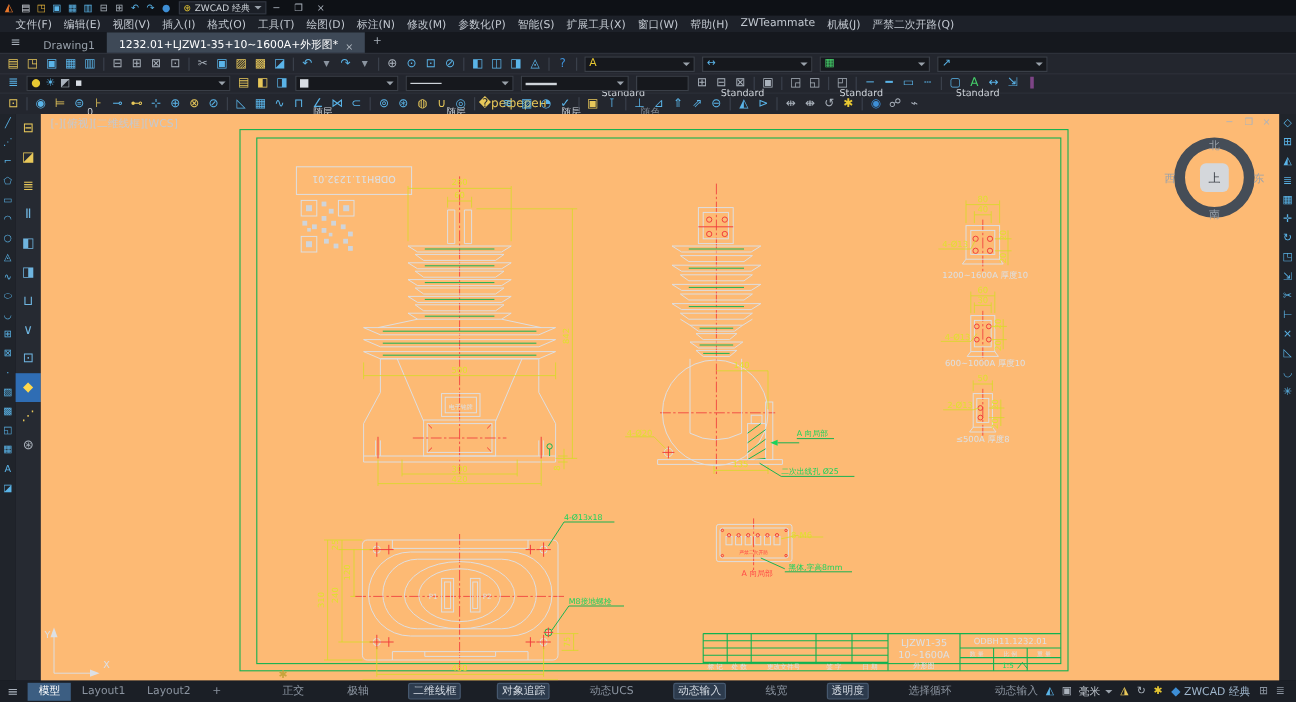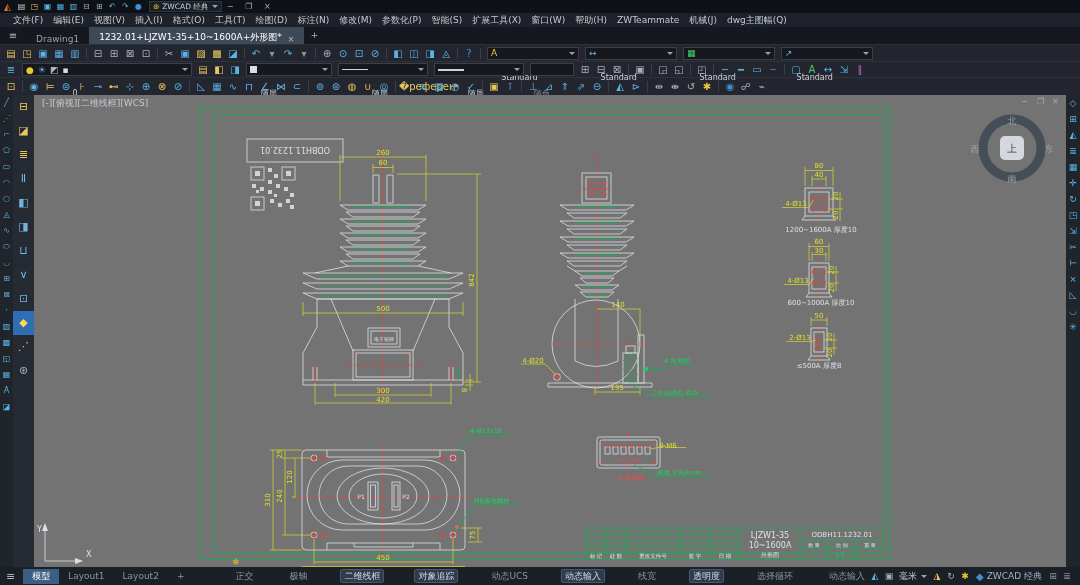--- a/index.html
+++ b/index.html
@@ -41,21 +41,21 @@
   .ltline { width:26px; height:1px; background:#cfd4da; display:inline-block; margin-right:4px; }
   
   .main { height:472px; display:flex; }
   .vstrip { background:#20242b; display:flex; flex-direction:column; align-items:center; }
   #draw-strip { width:13px; } #mech-strip { width:21px; background:#262a32; }
   #mod-strip { width:14px; }
   #draw-strip span { font-size:8px; color:#5ab4e8; height:16px; line-height:16px; }
   #mech-strip span { font-size:11px; color:#6fb5e0; height:24px; line-height:24px; }
   #mech-strip span.active { background:#2f6db4; color:#ffd84d; width:21px; text-align:center; }
   #mod-strip span { font-size:9px; color:#5ab4e8; height:16px; line-height:16px; }
-  .canvas { flex:1; position:relative; background:#737373; overflow:hidden; }
+  .canvas { flex:1; position:relative; background:#fdba74; overflow:hidden; }
   svg text { font-family:"DejaVu Sans","Liberation Sans",sans-serif; }
   .lw { stroke:#dce0e5; stroke-width:0.8; fill:none; }
   .lg { stroke:#0fb250; stroke-width:0.9; fill:none; }
   .lgf { stroke:#0fb250; stroke-width:0.8; fill:none; }
   .lr { stroke:#ef3b3b; stroke-width:0.8; fill:none; }
   .ly { stroke:#d9d92a; stroke-width:0.7; fill:none; }
   .cl { stroke:#ef3b3b; stroke-width:0.7; fill:none; stroke-dasharray:9 2 2 2; }
   .ty { fill:#e0e02e; font-size:7px; text-anchor:middle; }
   .tg { fill:#19d35c; font-size:6.5px; }
   .tr { fill:#ff4545; }
@@ -115,21 +115,21 @@
     <span>绘图(D)</span>
     <span>标注(N)</span>
     <span>修改(M)</span>
     <span>参数化(P)</span>
     <span>智能(S)</span>
     <span>扩展工具(X)</span>
     <span>窗口(W)</span>
     <span>帮助(H)</span>
     <span>ZWTeammate</span>
     <span>机械(J)</span>
-    <span>dwg主图幅(Q)</span>
+    <span>严禁二次开路(Q)</span>
   </div>
 
 <div class="tabbar">
   <div class="hamb">≡</div>
   <div class="tab">
     <span>Drawing1</span>
   </div>
   <div class="tab active">
     <span>1232.01+LJZW1-35+10~1600A+外形图*</span>
     <span class="close">×</span>

